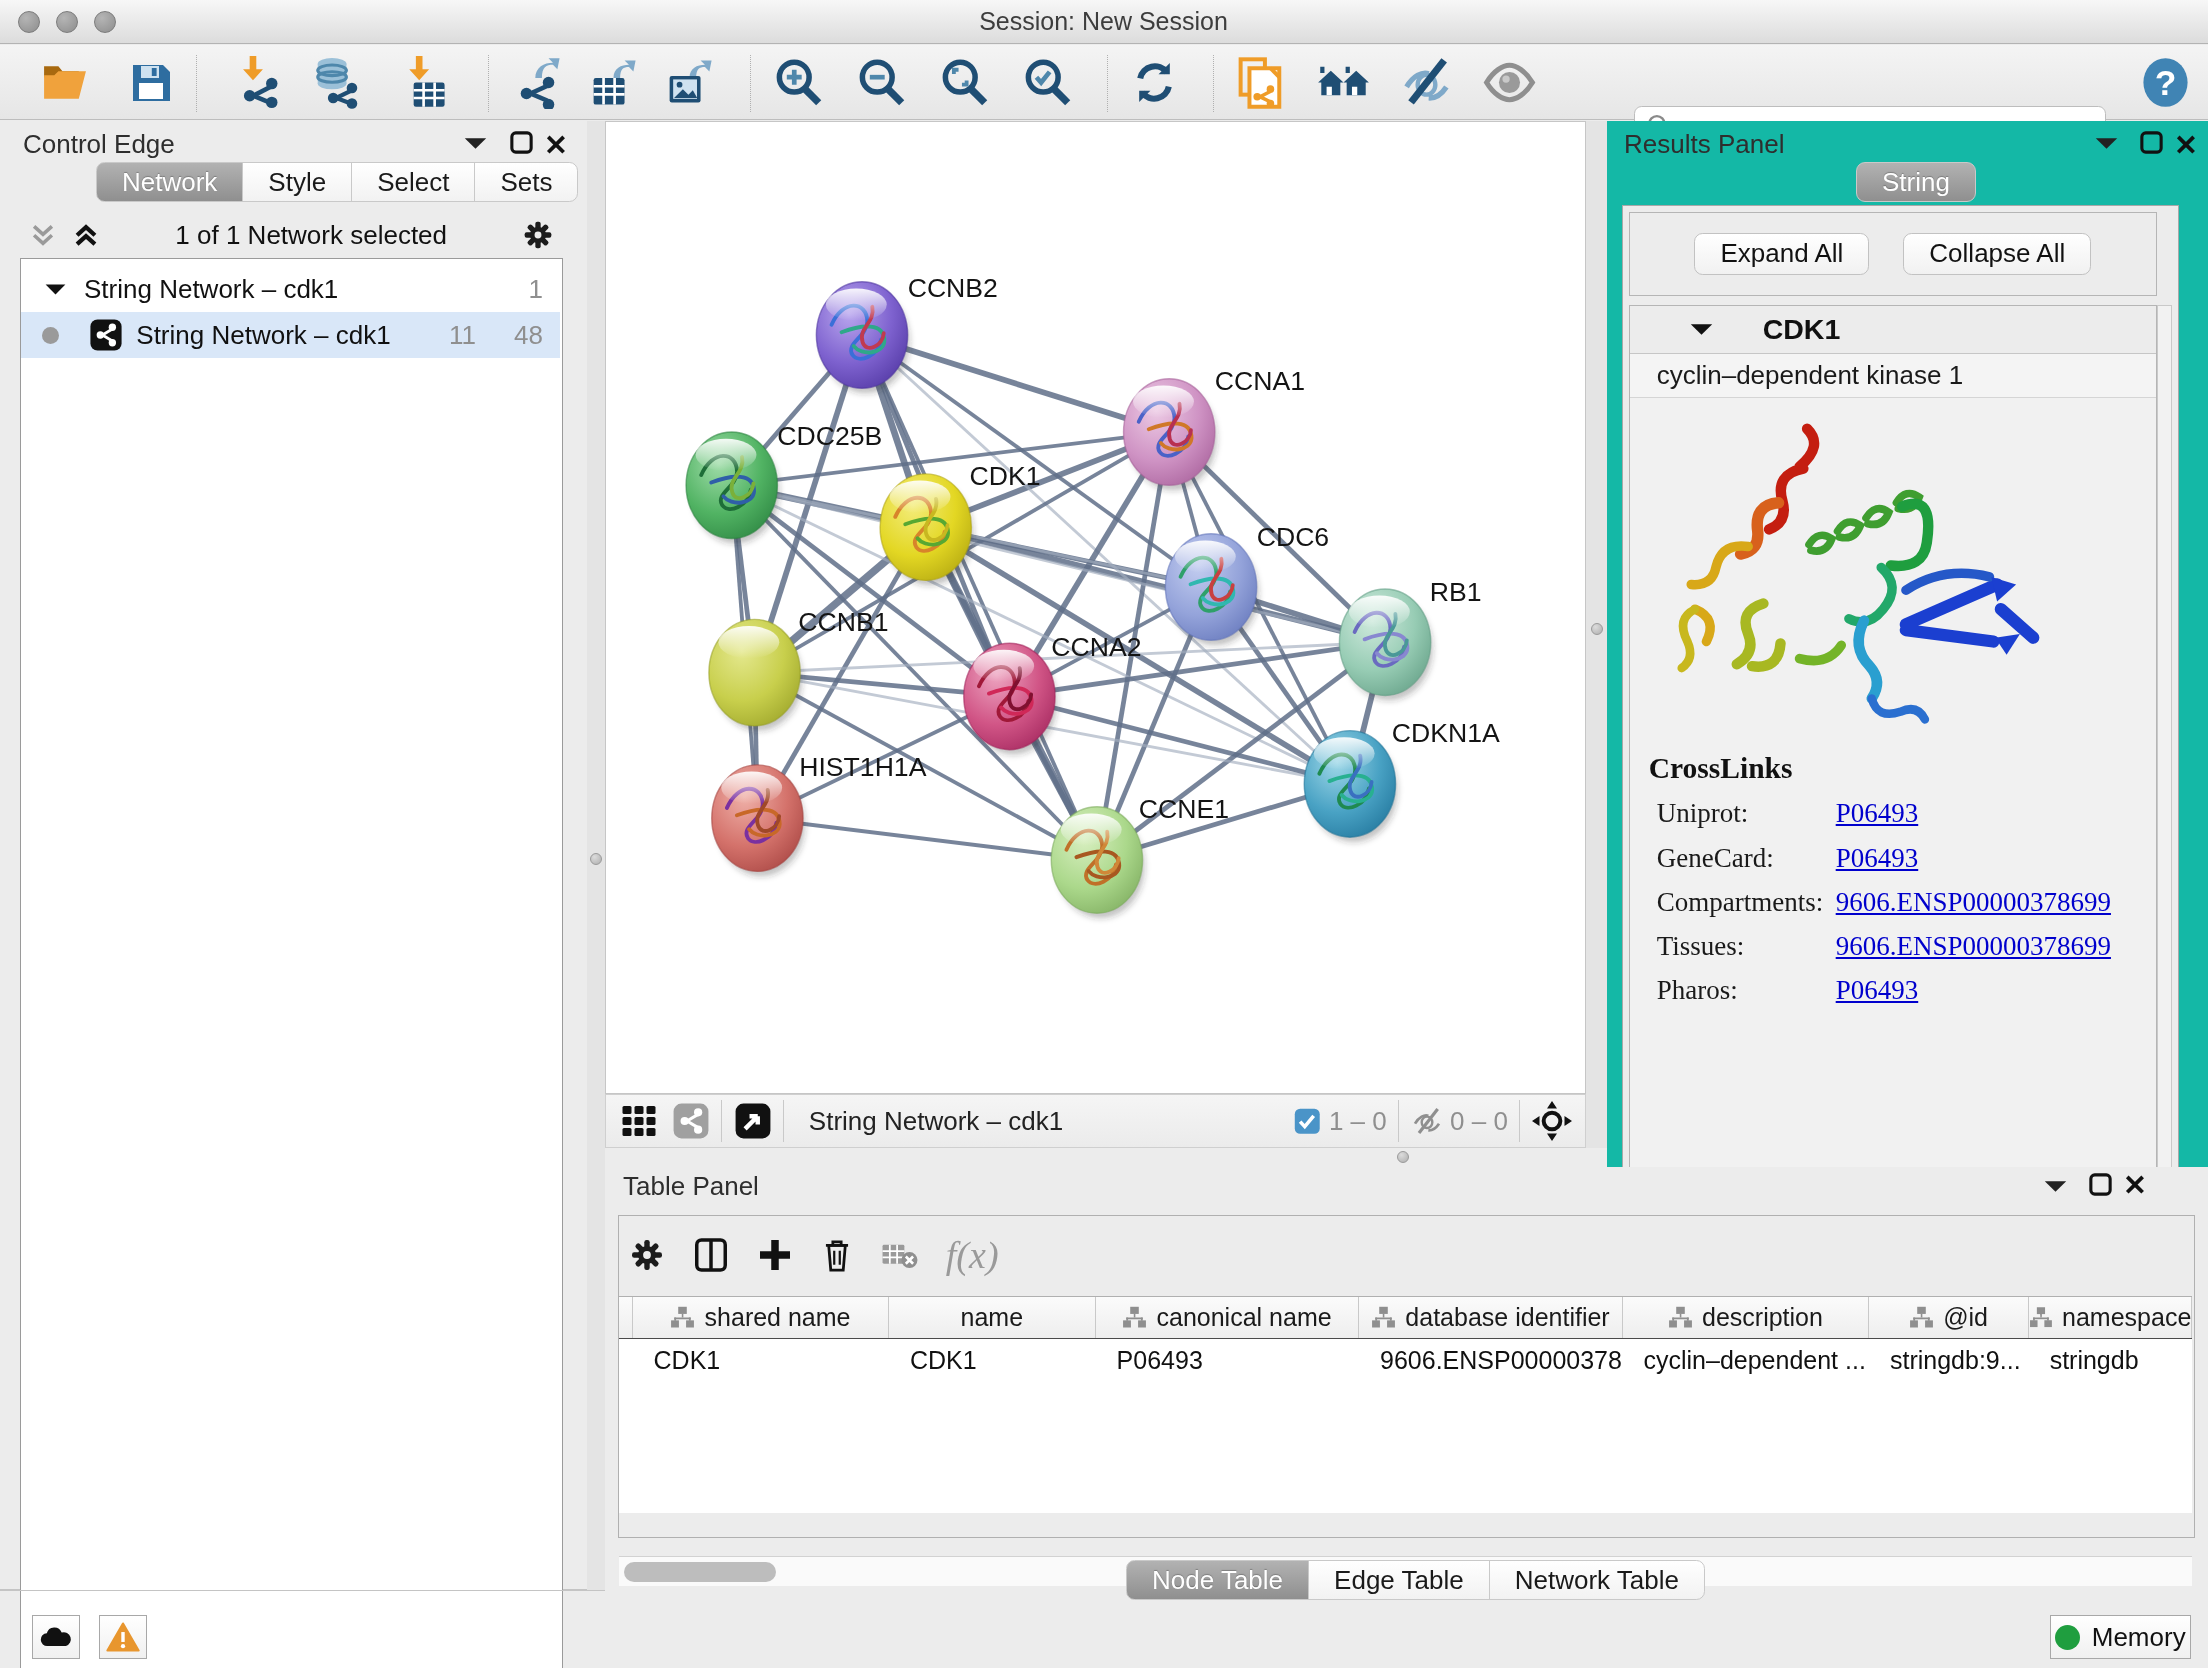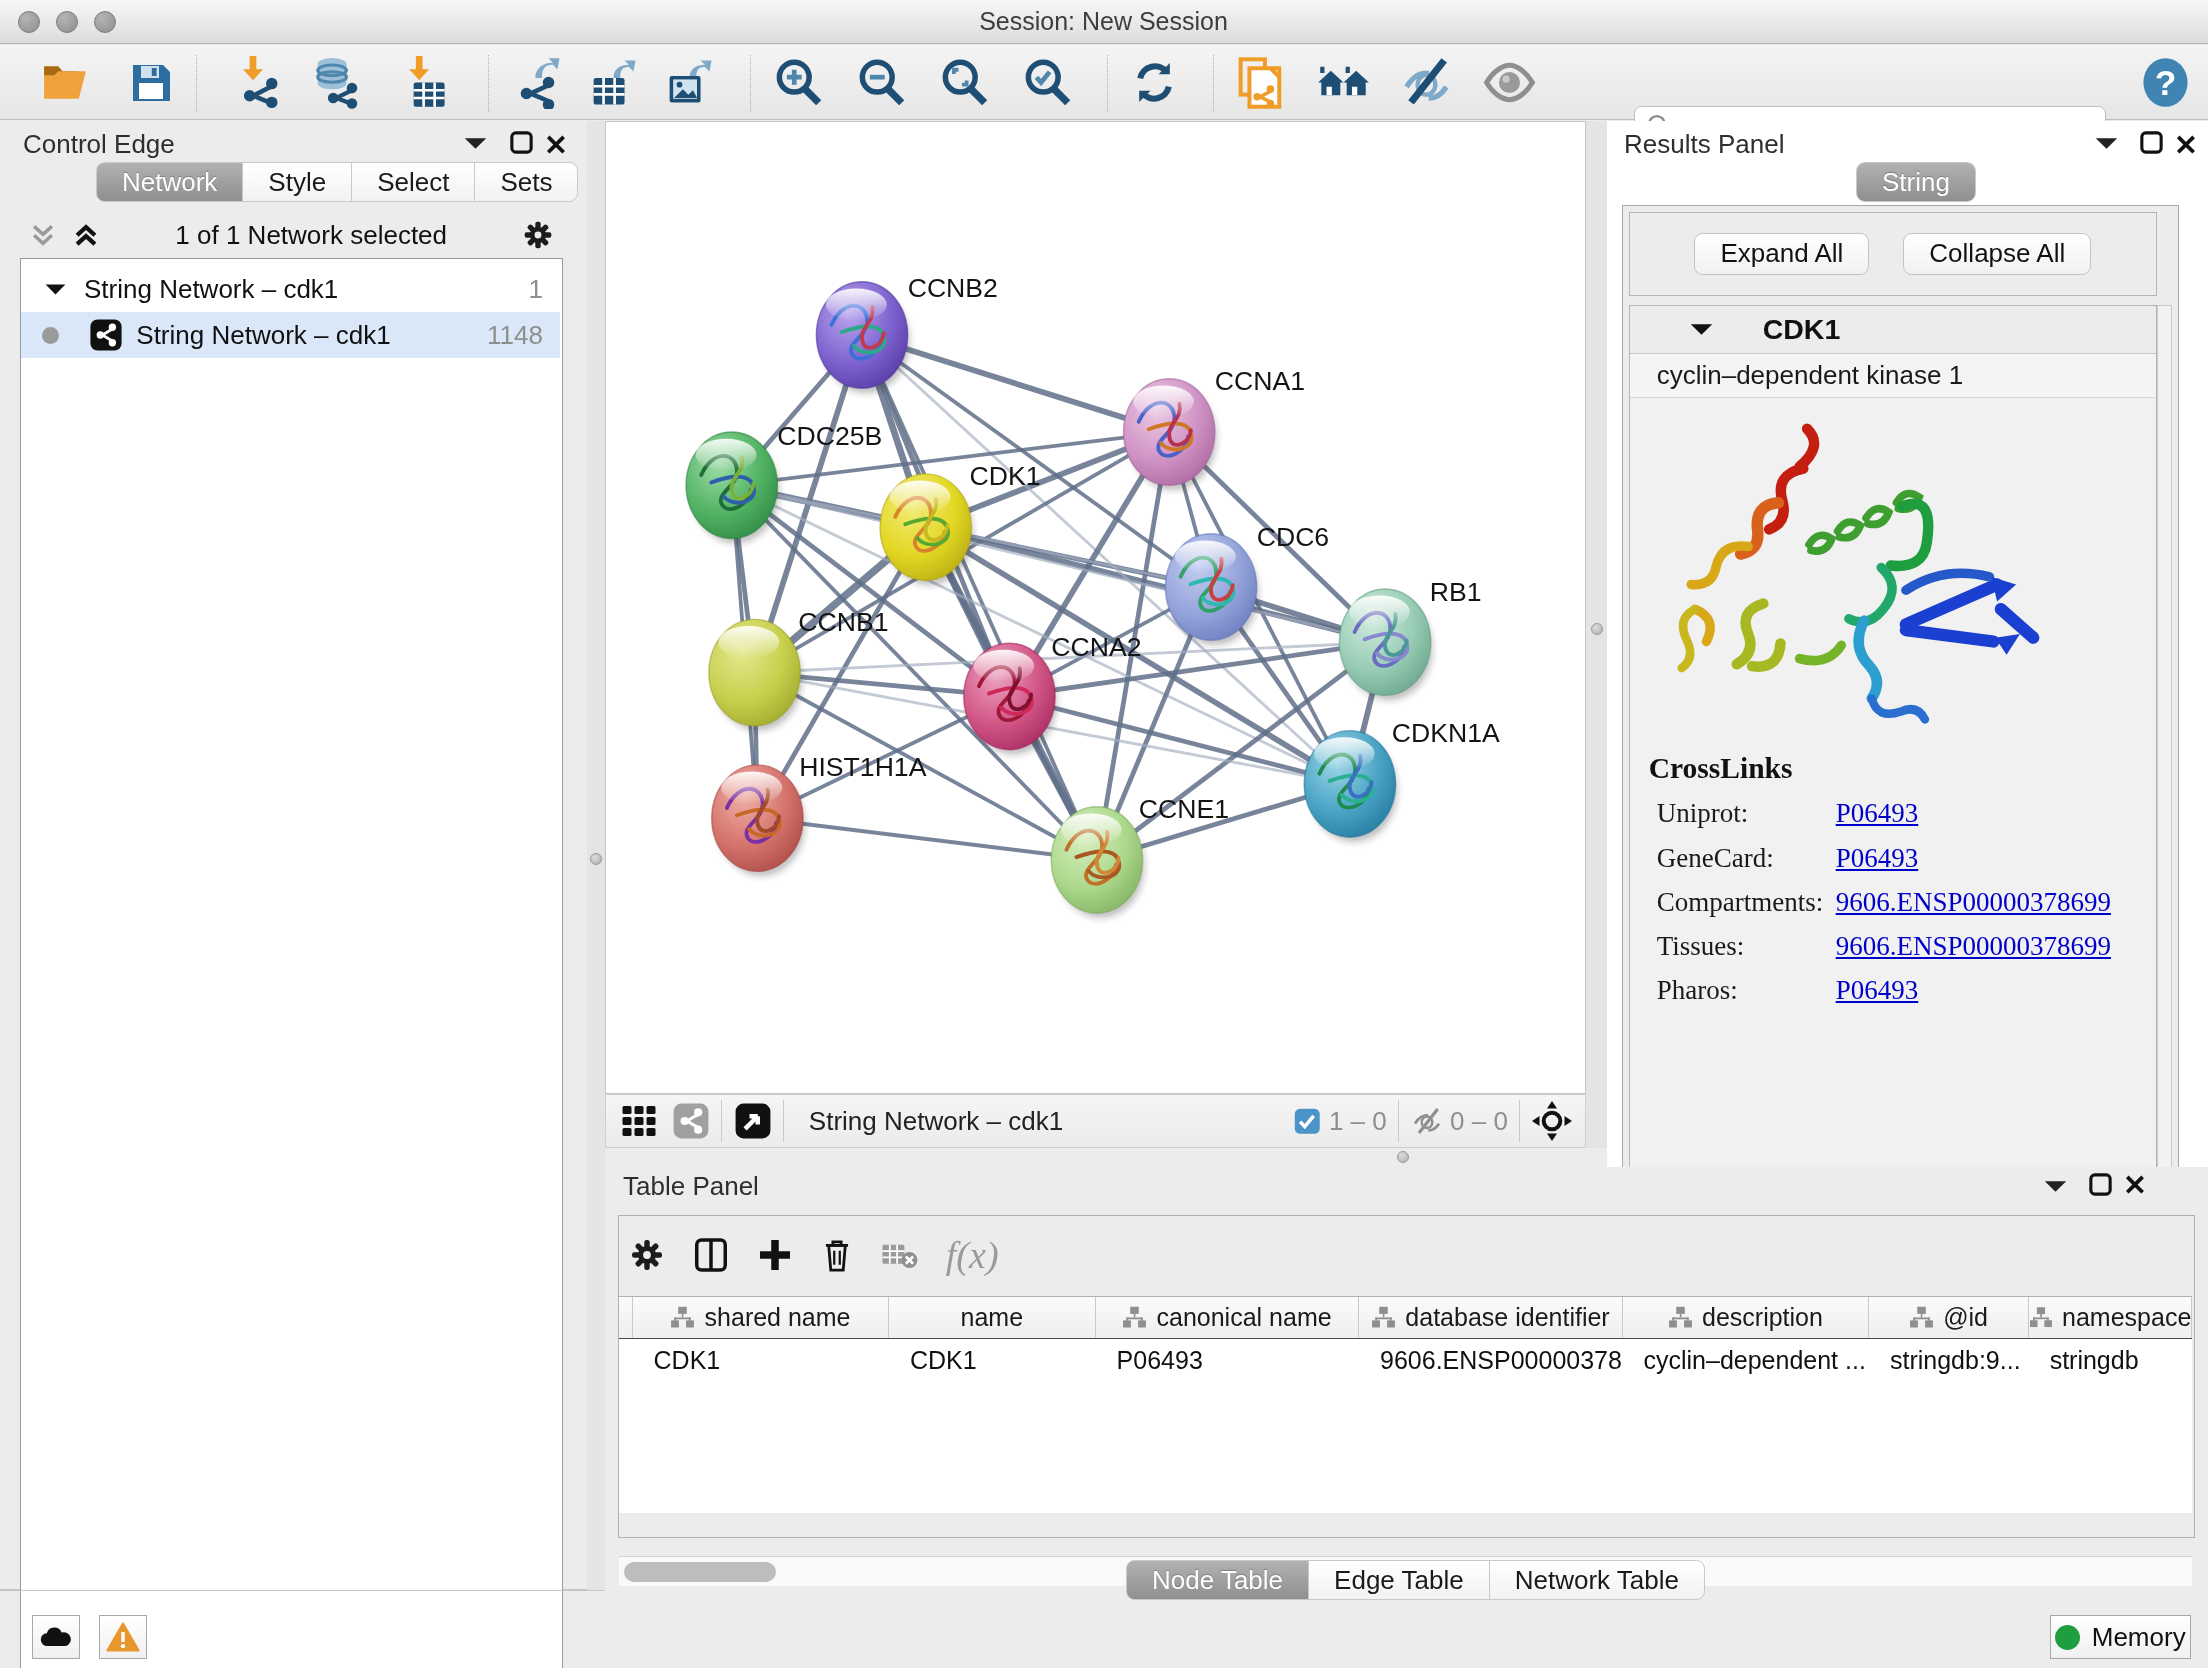--- a/index.html
+++ b/index.html
@@ -43,21 +43,21 @@
     background:radial-gradient(circle at 35% 30%,#dcdcdc,#aeaeae);border:1px solid #9a9a9a;}
   
   .network-view{position:absolute;left:605px;top:121px;width:981px;height:973px;background:#fff;border:1px solid #c6c6c6;}
   .net-toolbar{position:absolute;left:605px;top:1094px;width:981px;height:54px;
     background:linear-gradient(#f5f5f5,#ebebeb);border:1px solid #cfcfcf;display:flex;align-items:center;}
   .nt-sep{width:0;height:42px;border-left:1px solid #c9c9c9;margin:0 11.4px;}
   .net-strip{position:absolute;left:605px;top:1148px;width:1002px;height:19px;background:#ececec;}
   .net-name{font-size:26px;color:#222;margin-left:13.3px;}
   .nt-count{font-size:26px;color:#8f8f8f;margin-left:7.6px;}
   
-  .results-panel{position:absolute;left:1607px;top:121px;width:601px;height:1046px;background:#ffffff;}
+  .results-panel{position:absolute;left:1607px;top:121px;width:601px;height:1046px;background:#14b8a6;}
   .res-box{position:absolute;left:15px;top:84px;width:557px;height:1158px;border:1.9px solid #a8a8a8;background:#ececec;}
   .res-btn{height:42px;padding:0 25px;border:1px solid #c2c2c2;border-radius:8.6px;
     background:linear-gradient(#ffffff,#f1f1f1);font-size:26px;color:#111;display:flex;align-items:center;}
   .gene-box{position:absolute;left:5.7px;top:99px;right:21px;bottom:9.5px;border:1px solid #b5b5b5;background:#f1f1f1;}
   .gene-hdr{height:48px;display:flex;align-items:center;border-bottom:1px solid #c6c6c6;background:#ececec;}
   .crosslink-row{display:flex;font-family:"Liberation Serif",serif;font-size:27px;color:#1a1a1a;margin:13.3px 0 13.3px 27px;}
   .crosslink-row .lbl{width:179px;}
   .crosslink-row a{color:#0000cd;text-decoration:underline;}
   .res-scroll{position:absolute;right:5.7px;top:99px;bottom:9.5px;width:15px;background:#f2f2f2;border:1px solid #c9c9c9;}
   
@@ -344,21 +344,21 @@
                 <circle cx="8" cy="12" r="2.6"></circle>
                 <circle cx="16.5" cy="6.5" r="2.6"></circle>
                 <circle cx="16.5" cy="17.5" r="2.6"></circle>
                 <path d="M8.7 11.3l7-4.2 1 1.7-7 4.2z"></path>
                 <path d="M8.7 12.7l7 4.2 1-1.7-7-4.2z"></path>
               </g>
             </svg>
           </span>
         <span style="margin-left:13.3px;">String Network – cdk1</span>
         <span style="flex:1"></span>
-        <span class="count" style="">11</span>
+        <span class="count" style="margin-right:38px;">11</span>
         <span class="count" style="margin-right:17px;">48</span>
       </div>
     </div>
   </div>
 
   <div class="split-v" style="left:587px;top:121px;width:18px;height:1469px;">
     <div class="grip-dot" style="left:2.9px;top:732px;"></div>
   </div>
   <div class="split-v" style="left:1586px;top:121px;width:22px;height:1046px;">
     <div class="grip-dot" style="left:4.8px;top:502px;"></div>

